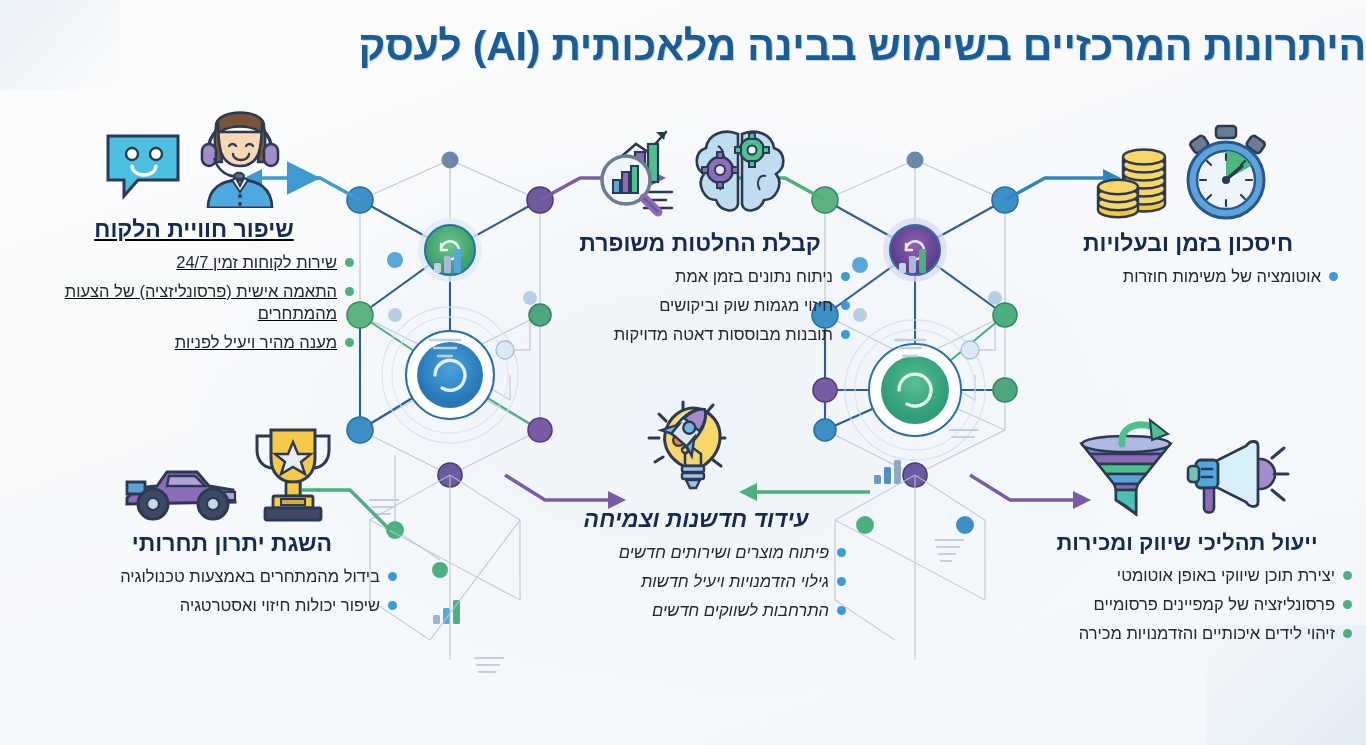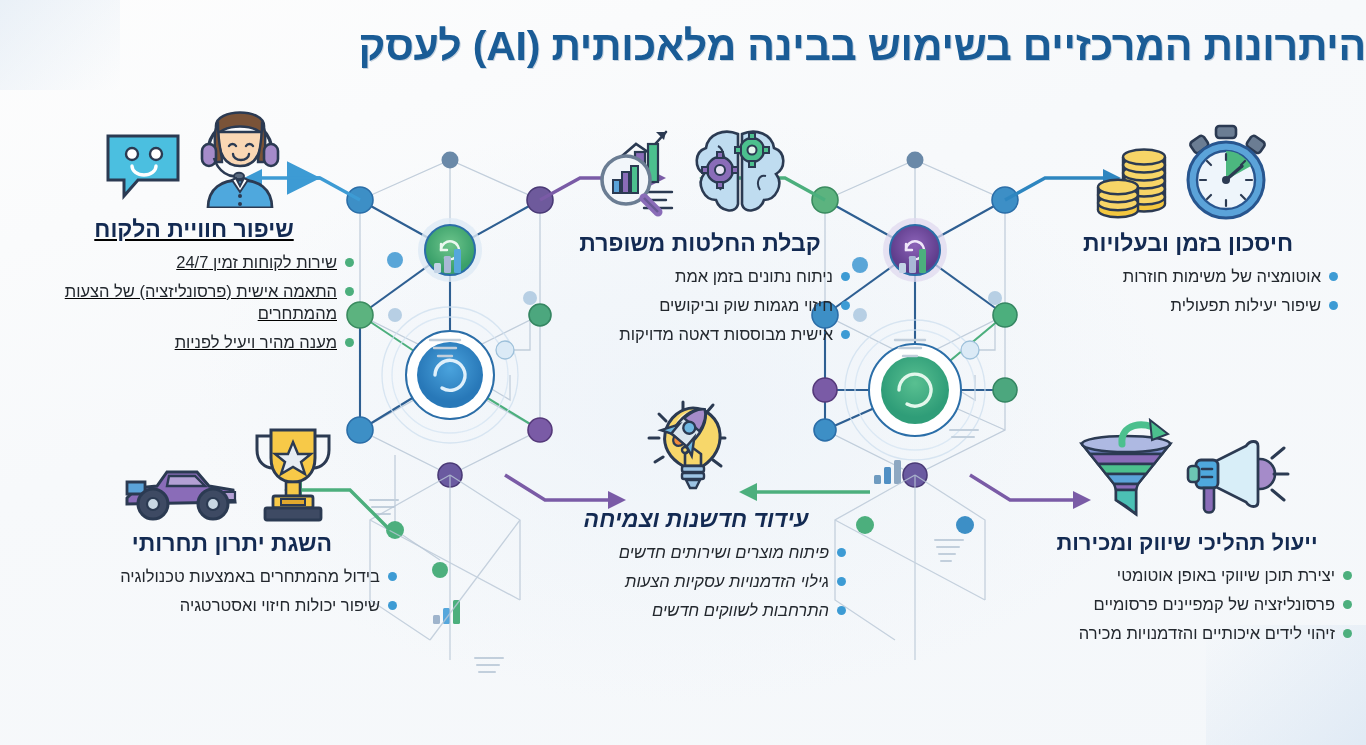--- a/index.html
+++ b/index.html
@@ -361,24 +361,20 @@
           <line x1="42" y1="57" x2="42" y2="80"></line>
       </g>
     </svg>
   </div>
   <h2>חיסכון בזמן ובעלויות</h2>
   <ul class="bullets">
     <li>
         <span class="dot" style="background:#3d9bd4"></span>
         <span class="txt">אוטומציה של משימות חוזרות</span>
       </li>
-    <li>
-        <span class="dot" style="background:#3d9bd4"></span>
-        <span class="txt">שיפור יעילות תפעולית</span>
-      </li>
   </ul>
 </div>
 
 <div class="block align-right" id="b2">
   <div class="icon-row">
     <svg class="ico" width="112" height="100" viewBox="0 0 112 100">
       <path d="M50,12 C36,6 20,12 18,26 C6,30 6,46 16,52 C8,62 16,78 28,78 C32,90 48,92 50,82 Z" fill="#bfdcf0" stroke="#2b3a52" stroke-width="2.6"></path>
       <path d="M54,12 C68,6 84,12 86,26 C98,30 98,46 88,52 C96,62 88,78 76,78 C72,90 56,92 54,82 Z" fill="#bfdcf0" stroke="#2b3a52" stroke-width="2.6"></path>
       <path d="M30,24 C38,28 34,38 40,42 M26,54 C34,52 36,62 32,68" fill="none" stroke="#2b3a52" stroke-width="2"></path>
       <path d="M74,24 C66,28 70,38 64,42 M78,54 C70,52 68,62 72,68" fill="none" stroke="#2b3a52" stroke-width="2"></path>
@@ -435,21 +431,21 @@
     <li>
         <span class="dot" style="background:#3d9bd4"></span>
         <span class="txt">ניתוח נתונים בזמן אמת</span>
       </li>
     <li>
         <span class="dot" style="background:#3d9bd4"></span>
         <span class="txt">חיזוי מגמות שוק וביקושים</span>
       </li>
     <li>
         <span class="dot" style="background:#3d9bd4"></span>
-        <span class="txt">אישית מבוססות דאטה מדויקות</span>
+        <span class="txt">תובנות מבוססות דאטה מדויקות</span>
       </li>
   </ul>
 </div>
 
 <div class="block align-right" id="b3">
   <div class="icon-row">
     <svg class="ico" width="96" height="112" viewBox="0 0 96 112">
       <path d="M16,56 A32,32 0 0,1 80,56" fill="none" stroke="#2b3a52" stroke-width="3.4"></path>
       <path d="M24,30 C24,12 72,12 72,30 L72,44 C72,26 24,26 24,44 Z" fill="#7a5338" stroke="#2b3a52" stroke-width="2.6"></path>
       <path d="M26,36 C26,60 34,70 48,70 C62,70 70,60 70,36 Z" fill="#fad7b4" stroke="#2b3a52" stroke-width="2.6"></path>
@@ -572,21 +568,21 @@
     </svg>
   </div>
   <h2>עידוד חדשנות וצמיחה</h2>
   <ul class="bullets">
     <li>
         <span class="dot" style="background:#3d9bd4"></span>
         <span class="txt">פיתוח מוצרים ושירותים חדשים</span>
       </li>
     <li>
         <span class="dot" style="background:#3d9bd4"></span>
-        <span class="txt">גילוי הזדמנויות עסקיות הצעות</span>
+        <span class="txt">גילוי הזדמנויות ויעיל חדשות</span>
       </li>
     <li>
         <span class="dot" style="background:#3d9bd4"></span>
         <span class="txt">התרחבות לשווקים חדשים</span>
       </li>
   </ul>
 </div>
 
 <div class="block align-right" id="b6">
   <div class="icon-row">

